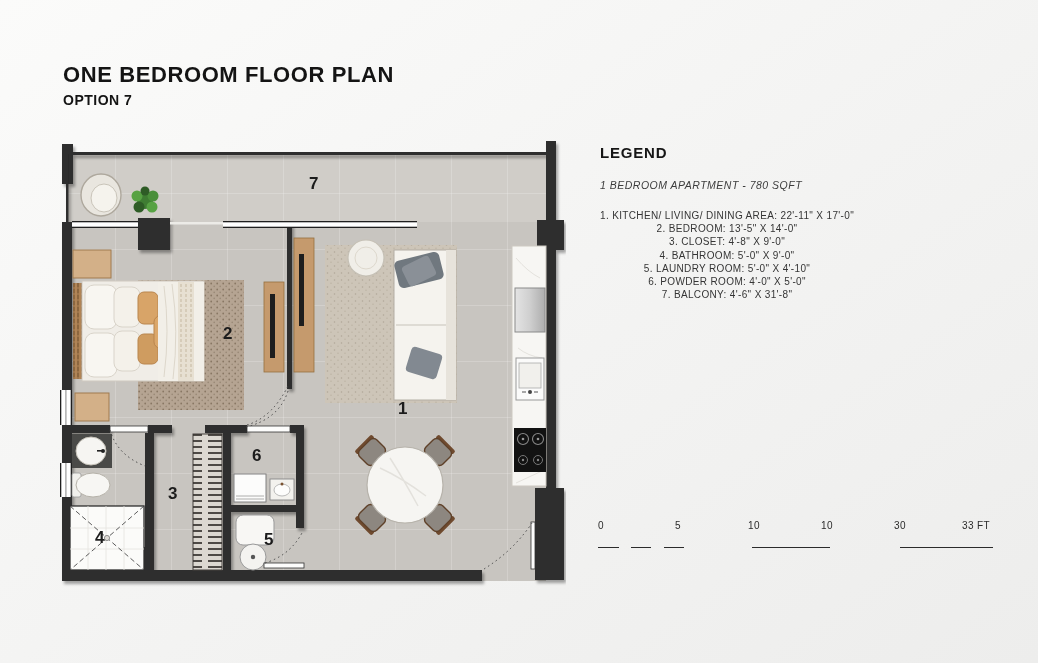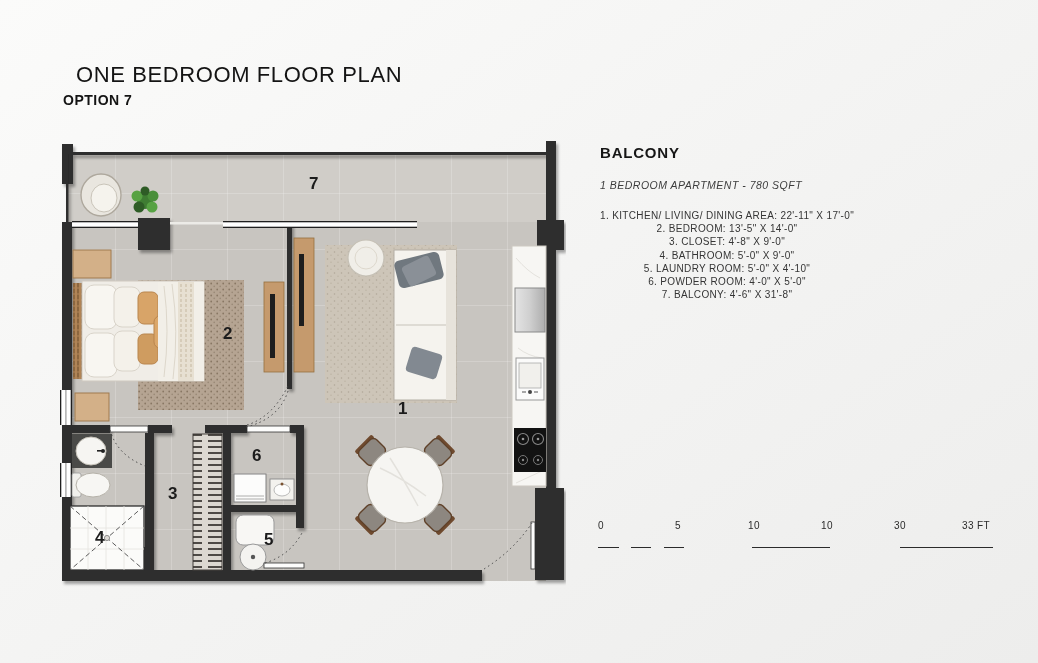--- a/index.html
+++ b/index.html
@@ -2,21 +2,21 @@
 <html><head>
 <meta charset="utf-8">
 <style>
   html,body{margin:0;padding:0;}
   #page{
     position:relative;width:1038px;height:663px;overflow:hidden;
     background:linear-gradient(145deg,#fbfbfa 0%,#f3f3f2 55%,#ededec 100%);
     font-family:"Liberation Sans",sans-serif;color:#1b1b1b;
   }
   
-  .title{position:absolute;left:63px;top:62px;font-size:22px;font-weight:400;letter-spacing:.6px;color:#141414;margin-left:13px;}
+  .title{position:absolute;left:63px;top:62px;font-size:22px;font-weight:700;letter-spacing:.6px;color:#141414;}
   .subtitle{position:absolute;left:63px;top:92px;font-size:14px;font-weight:700;letter-spacing:.5px;color:#141414;}
   
   .legend-heading{position:absolute;left:600px;top:144px;font-size:15px;font-weight:700;letter-spacing:.8px;color:#161616;}
   .legend-sub{position:absolute;left:600px;top:179px;font-size:10.5px;font-style:italic;letter-spacing:.5px;color:#3c3c3c;}
   .legend-items{position:absolute;left:600px;top:209px;font-size:10px;line-height:13.2px;letter-spacing:.35px;color:#353535;text-align:center;}
   
   .sb-label{position:absolute;top:520px;font-size:10px;letter-spacing:.4px;color:#2b2b2b;}
   .sb-line{position:absolute;top:547px;border-top:1.6px solid #2b2b2b;height:0;}
   
   #plan{position:absolute;left:60px;top:138px;width:506px;height:452px;}
@@ -283,21 +283,21 @@
       <text x="163" y="201">2</text>
       <text x="338" y="276">1</text>
       <text x="108" y="361">3</text>
       <text x="35" y="405">4</text>
       <text x="192" y="323">6</text>
       <text x="204" y="407">5</text>
     </g>
   </svg>
 
   <div>
-    <div class="legend-heading">BALCONY</div>
+    <div class="legend-heading">LEGEND</div>
     <div class="legend-sub">1 BEDROOM APARTMENT - 780 SQFT</div>
     <div class="legend-items">
       <div>1. KITCHEN/ LIVING/ DINING AREA: 22'-11" X 17'-0"</div>
       <div>2. BEDROOM: 13'-5" X 14'-0"</div>
       <div>3. CLOSET: 4'-8" X 9'-0"</div>
       <div>4. BATHROOM: 5'-0" X 9'-0"</div>
       <div>5. LAUNDRY ROOM: 5'-0" X 4'-10"</div>
       <div>6. POWDER ROOM: 4'-0" X 5'-0"</div>
       <div>7. BALCONY: 4'-6" X 31'-8"</div>
     </div>

